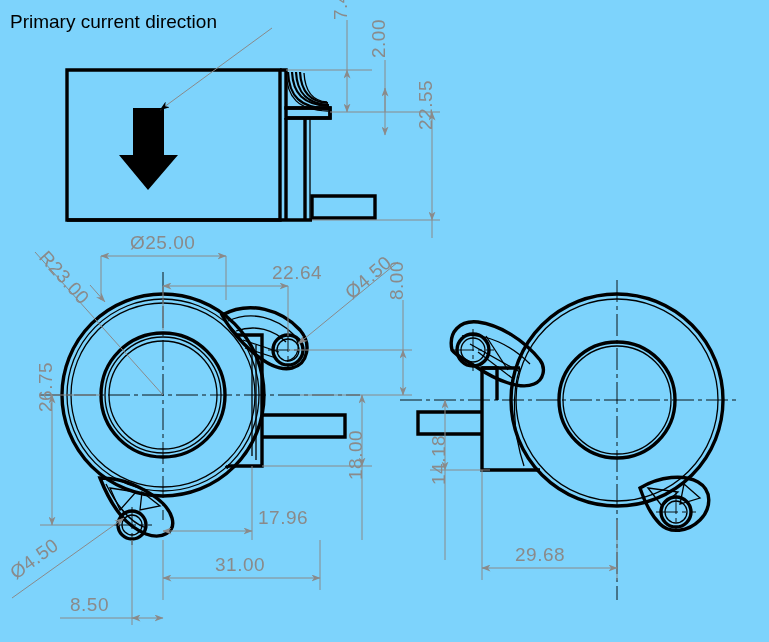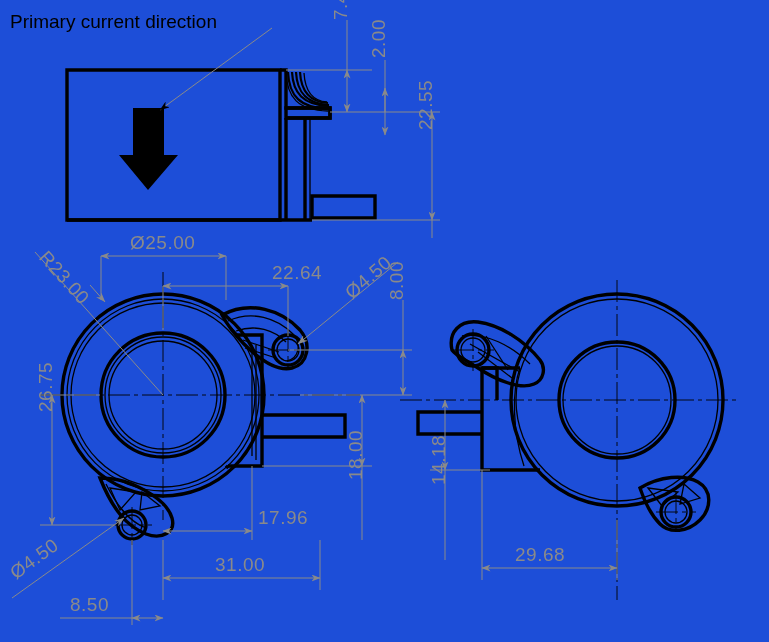--- a/index.html
+++ b/index.html
@@ -1,19 +1,19 @@
 <!DOCTYPE html>
 <html><head>
 <meta charset="utf-8">
 <title>Technical Drawing</title>
 <style>
   html,body{margin:0;padding:0;background:#ffffff;}
   body{width:769px;height:642px;overflow:hidden;
        font-family:"Liberation Sans",sans-serif;}
-  #stage{position:relative;width:769px;height:642px;background:#1d4ed8;}
+  #stage{position:relative;width:769px;height:642px;background:#7dd3fc;}
   svg{display:block;}
   .dimtext{fill:#8a8a8a;font-family:"Liberation Sans",sans-serif;font-size:19px;letter-spacing:0.5px;}
   .titletext{fill:#000;font-family:"Liberation Sans",sans-serif;font-size:19px;}
   .dimline{stroke:#8a8a8a;stroke-width:1;fill:none;}
   .extline{stroke:#8a8a8a;stroke-width:1;fill:none;}
   .leader{stroke:#8a8a8a;stroke-width:1;fill:none;}
   .obj{stroke:#000;fill:none;}
   .thick{stroke-width:3.4;}
   .med{stroke-width:2.2;}
   .thin{stroke-width:1.3;}

